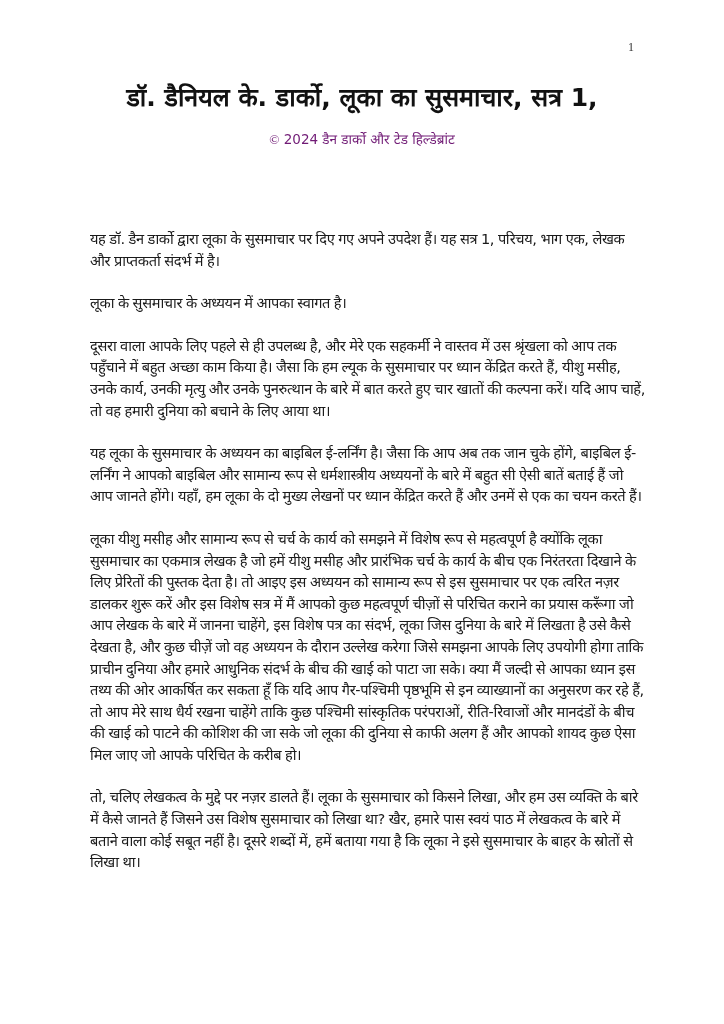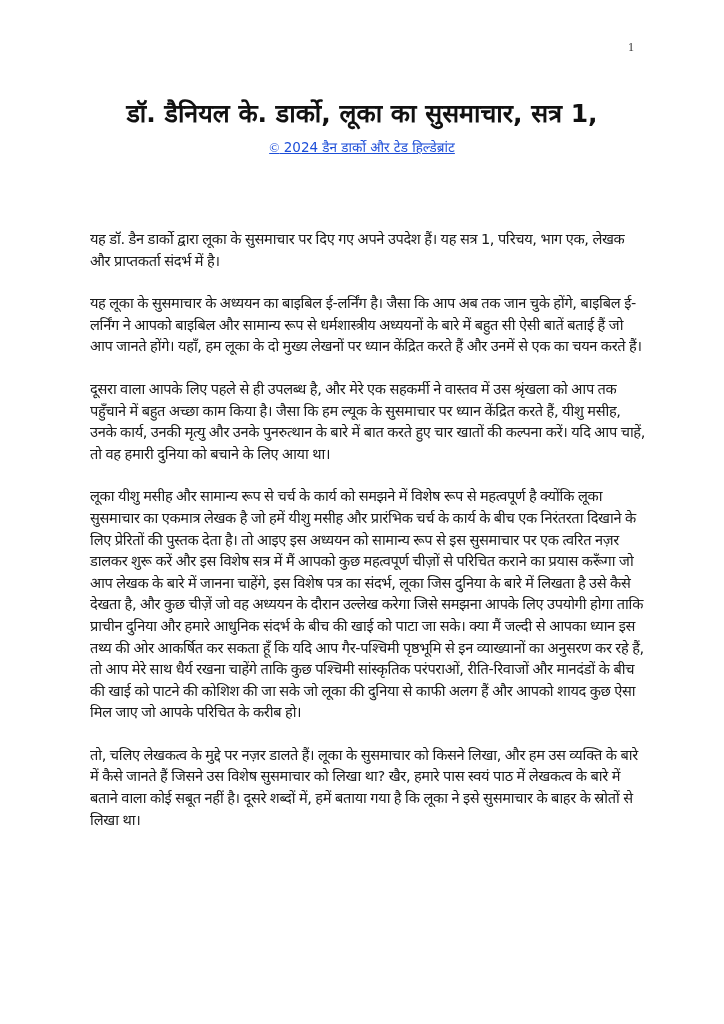--- a/index.html
+++ b/index.html
@@ -18,39 +18,38 @@
     .page-number {
       position: absolute;
       top: 40px;
       left: 628px;
       font-family: "Liberation Serif", "DejaVu Serif", serif;
       font-size: 12px;
       color: #333;
     }
     .title-block {
       position: absolute;
-      top: 98px;
+      top: 82px;
       left: 60px;
       width: 604px;
       text-align: center;
     }
     .title {
       margin: 0;
       font-weight: bold;
       font-size: 25px;
       line-height: 32px;
       color: #111;
     }
     .title span { display: block; }
     .copyright {
       font-size: 13.5px;
       line-height: 18px;
-      margin-top: 8px;
-      color: #1d4ed8;
-      text-decoration: underline;
+      margin-top: 16px;
+      color: #701a75;
     }
     .copyright .sym {
       font-family: "Liberation Serif", "DejaVu Serif", serif;
     }
     .body-text {
       position: absolute;
       top: 228px;
       left: 90px;
       width: 556px;
     }
@@ -69,17 +68,18 @@
 
 <div class="title-block">
   <h1 class="title">
     <span>डॉ. डैनियल के. डार्को, लूका का सुसमाचार, सत्र 1,</span>
   </h1>
   <div class="copyright"><span class="sym">©</span><span> 2024 डैन डार्को और टेड हिल्डेब्रांट</span></div>
 </div>
 
 <div class="body-text">
   <p>यह डॉ. डैन डार्को द्वारा लूका के सुसमाचार पर दिए गए अपने उपदेश हैं। यह सत्र 1, परिचय, भाग एक, लेखक और प्राप्तकर्ता संदर्भ में है।</p>
+  <p>लूका के सुसमाचार के अध्ययन में आपका स्वागत है।</p>
+  <p>दूसरा वाला आपके लिए पहले से ही उपलब्ध है, और मेरे एक सहकर्मी ने वास्तव में उस श्रृंखला को आप तक पहुँचाने में बहुत अच्छा काम किया है। जैसा कि हम ल्यूक के सुसमाचार पर ध्यान केंद्रित करते हैं, यीशु मसीह, उनके कार्य, उनकी मृत्यु और उनके पुनरुत्थान के बारे में बात करते हुए चार खातों की कल्पना करें। यदि आप चाहें, तो वह हमारी दुनिया को बचाने के लिए आया था।</p>
   <p>यह लूका के सुसमाचार के अध्ययन का बाइबिल ई-लर्निंग है। जैसा कि आप अब तक जान चुके होंगे, बाइबिल ई-लर्निंग ने आपको बाइबिल और सामान्य रूप से धर्मशास्त्रीय अध्ययनों के बारे में बहुत सी ऐसी बातें बताई हैं जो आप जानते होंगे। यहाँ, हम लूका के दो मुख्य लेखनों पर ध्यान केंद्रित करते हैं और उनमें से एक का चयन करते हैं।</p>
-  <p>दूसरा वाला आपके लिए पहले से ही उपलब्ध है, और मेरे एक सहकर्मी ने वास्तव में उस श्रृंखला को आप तक पहुँचाने में बहुत अच्छा काम किया है। जैसा कि हम ल्यूक के सुसमाचार पर ध्यान केंद्रित करते हैं, यीशु मसीह, उनके कार्य, उनकी मृत्यु और उनके पुनरुत्थान के बारे में बात करते हुए चार खातों की कल्पना करें। यदि आप चाहें, तो वह हमारी दुनिया को बचाने के लिए आया था।</p>
   <p>लूका यीशु मसीह और सामान्य रूप से चर्च के कार्य को समझने में विशेष रूप से महत्वपूर्ण है क्योंकि लूका सुसमाचार का एकमात्र लेखक है जो हमें यीशु मसीह और प्रारंभिक चर्च के कार्य के बीच एक निरंतरता दिखाने के लिए प्रेरितों की पुस्तक देता है। तो आइए इस अध्ययन को सामान्य रूप से इस सुसमाचार पर एक त्वरित नज़र डालकर शुरू करें और इस विशेष सत्र में मैं आपको कुछ महत्वपूर्ण चीज़ों से परिचित कराने का प्रयास करूँगा जो आप लेखक के बारे में जानना चाहेंगे, इस विशेष पत्र का संदर्भ, लूका जिस दुनिया के बारे में लिखता है उसे कैसे देखता है, और कुछ चीज़ें जो वह अध्ययन के दौरान उल्लेख करेगा जिसे समझना आपके लिए उपयोगी होगा ताकि प्राचीन दुनिया और हमारे आधुनिक संदर्भ के बीच की खाई को पाटा जा सके। क्या मैं जल्दी से आपका ध्यान इस तथ्य की ओर आकर्षित कर सकता हूँ कि यदि आप गैर-पश्चिमी पृष्ठभूमि से इन व्याख्यानों का अनुसरण कर रहे हैं, तो आप मेरे साथ धैर्य रखना चाहेंगे ताकि कुछ पश्चिमी सांस्कृतिक परंपराओं, रीति-रिवाजों और मानदंडों के बीच की खाई को पाटने की कोशिश की जा सके जो लूका की दुनिया से काफी अलग हैं और आपको शायद कुछ ऐसा मिल जाए जो आपके परिचित के करीब हो।</p>
   <p>तो, चलिए लेखकत्व के मुद्दे पर नज़र डालते हैं। लूका के सुसमाचार को किसने लिखा, और हम उस व्यक्ति के बारे में कैसे जानते हैं जिसने उस विशेष सुसमाचार को लिखा था? खैर, हमारे पास स्वयं पाठ में लेखकत्व के बारे में बताने वाला कोई सबूत नहीं है। दूसरे शब्दों में, हमें बताया गया है कि लूका ने इसे सुसमाचार के बाहर के स्रोतों से लिखा था।</p>
 </div>
 
 </body></html>

